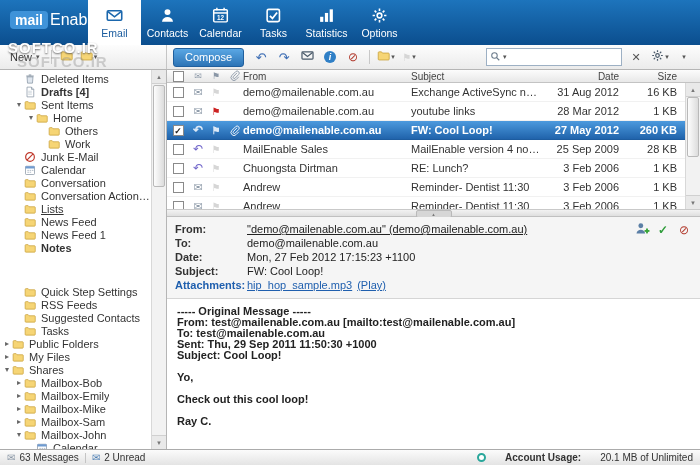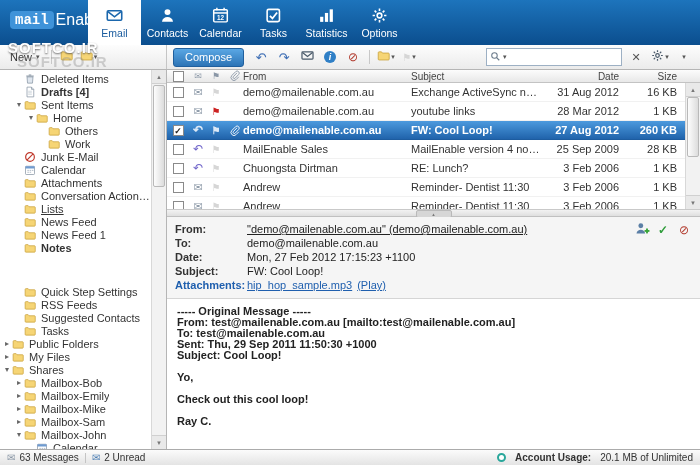--- a/index.html
+++ b/index.html
@@ -2,21 +2,21 @@
 <html><head>
 <meta charset="utf-8">
 <style>
   html,body{margin:0;padding:0;}
   body{width:700px;height:465px;overflow:hidden;font-family:"Liberation Sans",sans-serif;background:#fff;position:relative;-webkit-font-smoothing:antialiased;}
   #app{position:absolute;inset:0;}
 
   
   .topbar{position:absolute;top:0;left:0;right:0;height:45px;background:linear-gradient(#1d74bc,#0b4e8e);}
   .logo{position:absolute;left:10px;top:11px;display:flex;align-items:center;}
-  .logo-mail{background:#3f93d9;color:#fff;font-weight:bold;font-size:14px;padding:1px 5px;border-radius:4px;font-family:Liberation Mono, monospace;}
+  .logo-mail{background:#3f93d9;color:#fff;font-weight:bold;font-size:14px;padding:1px 5px;border-radius:4px;}
   .logo-enable{color:#fff;font-size:16px;margin-left:2px;}
   .tabs{position:absolute;left:88px;top:0;height:45px;display:flex;}
   .tab{width:53px;height:45px;display:flex;flex-direction:column;align-items:center;justify-content:center;gap:3px;color:#fff;cursor:pointer;}
   .tab-ico svg{width:17px;height:17px;display:block;}
   .tab-label{font-size:10.5px;}
   .tab.active{background:#fff;color:#1b67ad;}
   .tab.active .tab-label{color:#1b5c9e;}
 
   
   .toolbar{position:absolute;top:45px;left:0;right:0;height:24px;background:linear-gradient(#fdfdfd,#ebebeb);border-bottom:1px solid #b5b5b5;display:flex;box-sizing:content-box;}
@@ -105,21 +105,21 @@
   .glyph-blocksender{color:#b23b2e;font-size:12px;}
   .rbody{padding:7px 10px;font-size:11px;line-height:11px;color:#222;font-weight:bold;}
   .rbody .line{min-height:11px;white-space:pre-wrap;}
 
   
   .statusbar{position:absolute;left:0;right:0;bottom:0;height:16px;background:linear-gradient(#fbfbfb,#e4e4e4);border-top:1px solid #ababab;display:flex;align-items:center;font-size:10px;color:#333;padding:0 7px;box-sizing:border-box;gap:6px;}
   .sb-item{display:flex;align-items:center;gap:4px;}
   .sb-glyph{color:#8a97a6;font-size:10px;}
   .sb-glyph.blue{color:#4d7fb5;}
   .sb-sep{width:1px;height:10px;background:#c4c4c4;}
-  .sb-right{margin-left:auto;display:flex;align-items:center;gap:9px;}
+  .sb-right{margin-left:auto;display:flex;align-items:center;gap:19px;}
   .usage-dot{width:9px;height:9px;border-radius:50%;border:2.5px solid #2aa79b;background:#fff;box-sizing:border-box;}
   .bold{font-weight:bold;}
 </style>
 </head>
 <body>
 
 <div id="app">
 
   <div class="topbar">
     <div class="logo">
@@ -350,21 +350,21 @@
           </span>
           <span class="tlabel">Calendar</span>
         </div>
         <div class="titem" style="padding-left: 14px;">
           <span class="texp"></span>
           <span class="ticon">
             <svg viewBox="0 0 16 16">
               <path d="M1.5 4.5c0-.6.4-1 1-1h3l1.2 1.5h7.3c.6 0 1 .4 1 1v6.5c0 .6-.4 1-1 1H2.5c-.6 0-1-.4-1-1z" fill="#f6d575" stroke="#c9a23d" stroke-width="1"></path>
             </svg>
           </span>
-          <span class="tlabel">Attachments</span>
+          <span class="tlabel">Conversation</span>
         </div>
         <div class="titem" style="padding-left: 14px;">
           <span class="texp"></span>
           <span class="ticon">
             <svg viewBox="0 0 16 16">
               <path d="M1.5 4.5c0-.6.4-1 1-1h3l1.2 1.5h7.3c.6 0 1 .4 1 1v6.5c0 .6-.4 1-1 1H2.5c-.6 0-1-.4-1-1z" fill="#f6d575" stroke="#c9a23d" stroke-width="1"></path>
             </svg>
           </span>
           <span class="tlabel">Conversation Action Settings</span>
         </div>
@@ -599,21 +599,21 @@
           </span>
           <span class="c-status"><span class="st-reply">↶</span></span>
           <span class="c-flag"><span class="flag-dim">⚑</span></span>
           <span class="c-attach">
             <svg viewBox="0 0 16 16">
               <path d="M11.6 4.2 6.4 9.6a1.7 1.7 0 0 0 2.4 2.4l5.2-5.4a3 3 0 0 0-4.3-4.2L4.2 7.9a4.3 4.3 0 0 0 6.1 6.1l4-4.1" fill="none" stroke="currentColor" stroke-width="1.3"></path>
             </svg>
           </span>
           <span class="c-from">demo@mailenable.com.au</span>
           <span class="c-subject">FW: Cool Loop!</span>
-          <span class="c-date">27 Aug 2012</span>
+          <span class="c-date">27 May 2012</span>
           <span class="c-size">260 KB</span>
         </div>
         <div class="lrow">
           <span class="c-check">
             <span class="cb"></span>
           </span>
           <span class="c-status"><span class="st-reply">↶</span></span>
           <span class="c-flag"><span class="flag-dim">⚑</span></span>
           <span class="c-attach"></span>
           <span class="c-from">MailEnable Sales</span>

